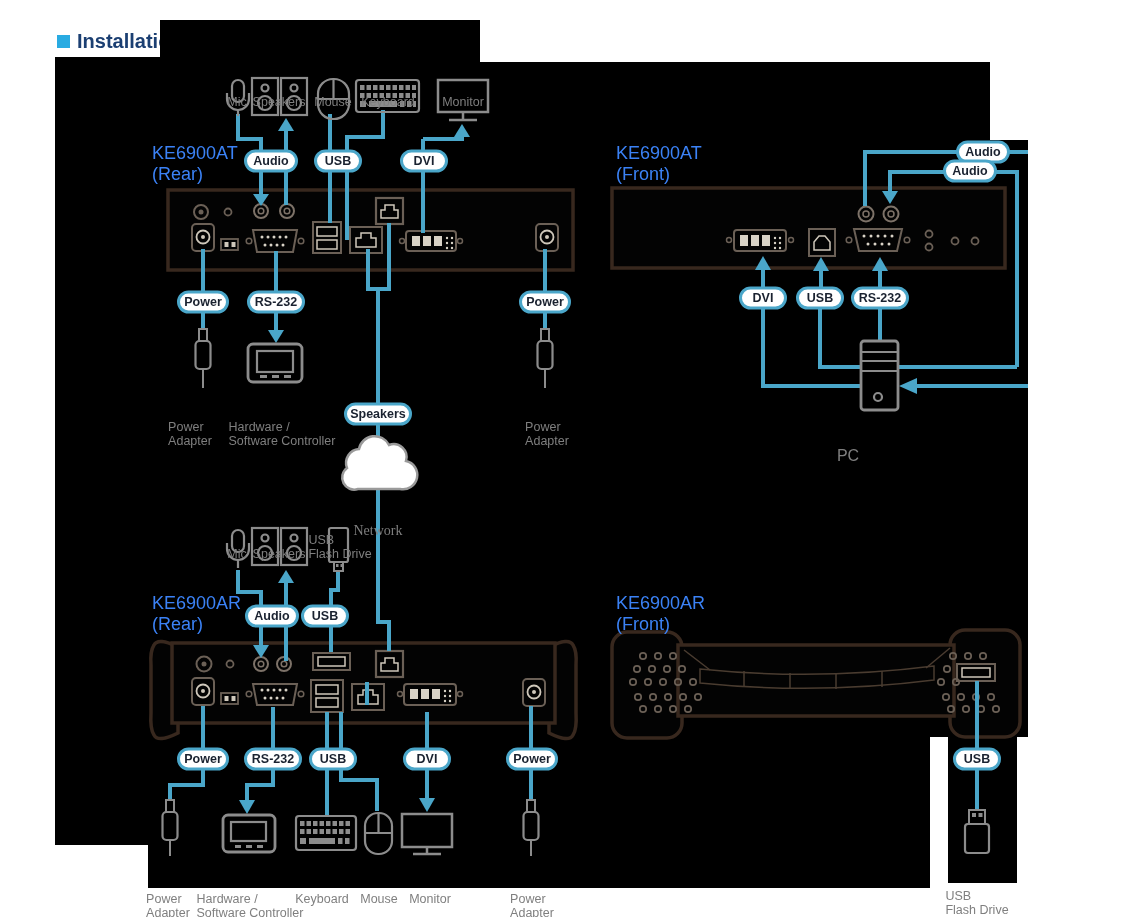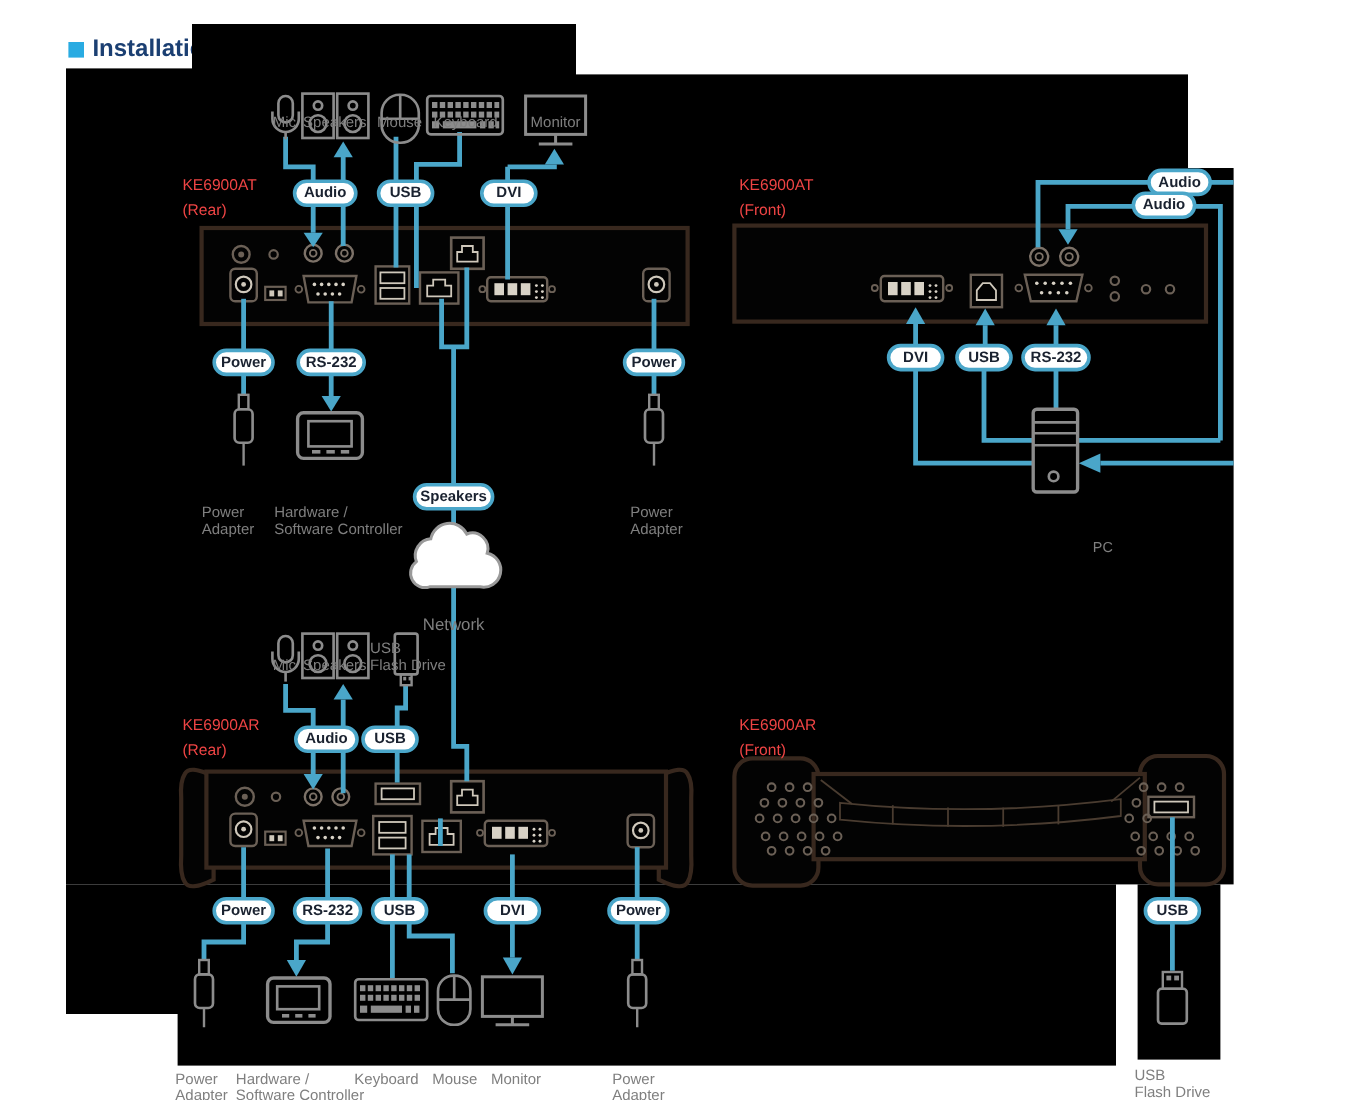--- a/index.html
+++ b/index.html
@@ -6,21 +6,21 @@
   #canvas{position:relative;width:1140px;height:917px;background:#ffffff;overflow:hidden;
           font-family:"Liberation Sans", sans-serif;}
   .blk{position:absolute;background:#000;z-index:2;}
   #diagram-svg{position:absolute;left:0;top:0;z-index:3;}
   .pill{position:absolute;z-index:5;transform:translate(-50%,-50%);
         background:#fff;border:3px solid #4AA6C9;border-radius:12px;
         color:#1a2230;font-size:12.5px;font-weight:bold;line-height:14px;
         padding:1px 0 2px 0;text-align:center;white-space:nowrap;}
   .glabel{position:absolute;z-index:4;transform:translate(-50%,-50%);
         color:#7F7F7F;font-size:12.5px;line-height:14px;text-align:left;white-space:nowrap;margin-top:33px;}
-  .devname{position:absolute;z-index:4;color:#ef4444;font-size:13px;line-height:21px;white-space:pre;}
+  .devname{position:absolute;z-index:4;color:#3b82f6;font-size:18px;line-height:21px;white-space:pre;}
   #page-title{position:absolute;left:57px;top:30px;z-index:1;display:flex;align-items:center;gap:7px;}
   #page-title .sq{width:13px;height:13px;background:#29ABE2;}
   #page-title .txt{color:#1B3F72;font-size:20px;font-weight:bold;}
 </style>
 </head>
 <body>
 
 <div id="canvas">
 
   <div id="page-title">
@@ -504,22 +504,22 @@
 
   <div class="devname" style="left:152px;top:143px;"><span>KE6900AT</span><br><span>(Rear)</span></div>
   <div class="devname" style="left:616px;top:143px;"><span>KE6900AT</span><br><span>(Front)</span></div>
   <div class="devname" style="left:152px;top:593px;"><span>KE6900AR</span><br><span>(Rear)</span></div>
   <div class="devname" style="left:616px;top:593px;"><span>KE6900AR</span><br><span>(Front)</span></div>
 
   <div class="glabel" style="left:190px;top:401px;"><span>Power</span><br><span>Adapter</span></div>
   <div class="glabel" style="left:282px;top:401px;"><span>Hardware /</span><br><span>Software Controller</span></div>
   <div class="glabel" style="left:547px;top:401px;"><span>Power</span><br><span>Adapter</span></div>
 
-  <div class="glabel" style="left:378px;top:487px;font-size:14px;">Network</div>
-  <div class="glabel" style="left:919px;top:423px;font-size:12px;">PC</div>
+  <div class="glabel" style="left:378px;top:498px;font-size:14px;font-family:Liberation Serif, serif;">Network</div>
+  <div class="glabel" style="left:848px;top:423px;font-size:16px;">PC</div>
 
   <div class="glabel" style="left:237px;top:521px;">Mic</div>
   <div class="glabel" style="left:279px;top:521px;">Speakers</div>
   <div class="glabel" style="left:340px;top:514px;"><span>USB</span><br><span>Flash Drive</span></div>
 
   <div class="glabel" style="left:168px;top:873px;"><span>Power</span><br><span>Adapter</span></div>
   <div class="glabel" style="left:250px;top:873px;"><span>Hardware /</span><br><span>Software Controller</span></div>
   <div class="glabel" style="left:322px;top:866px;">Keyboard</div>
   <div class="glabel" style="left:379px;top:866px;">Mouse</div>
   <div class="glabel" style="left:430px;top:866px;">Monitor</div>

